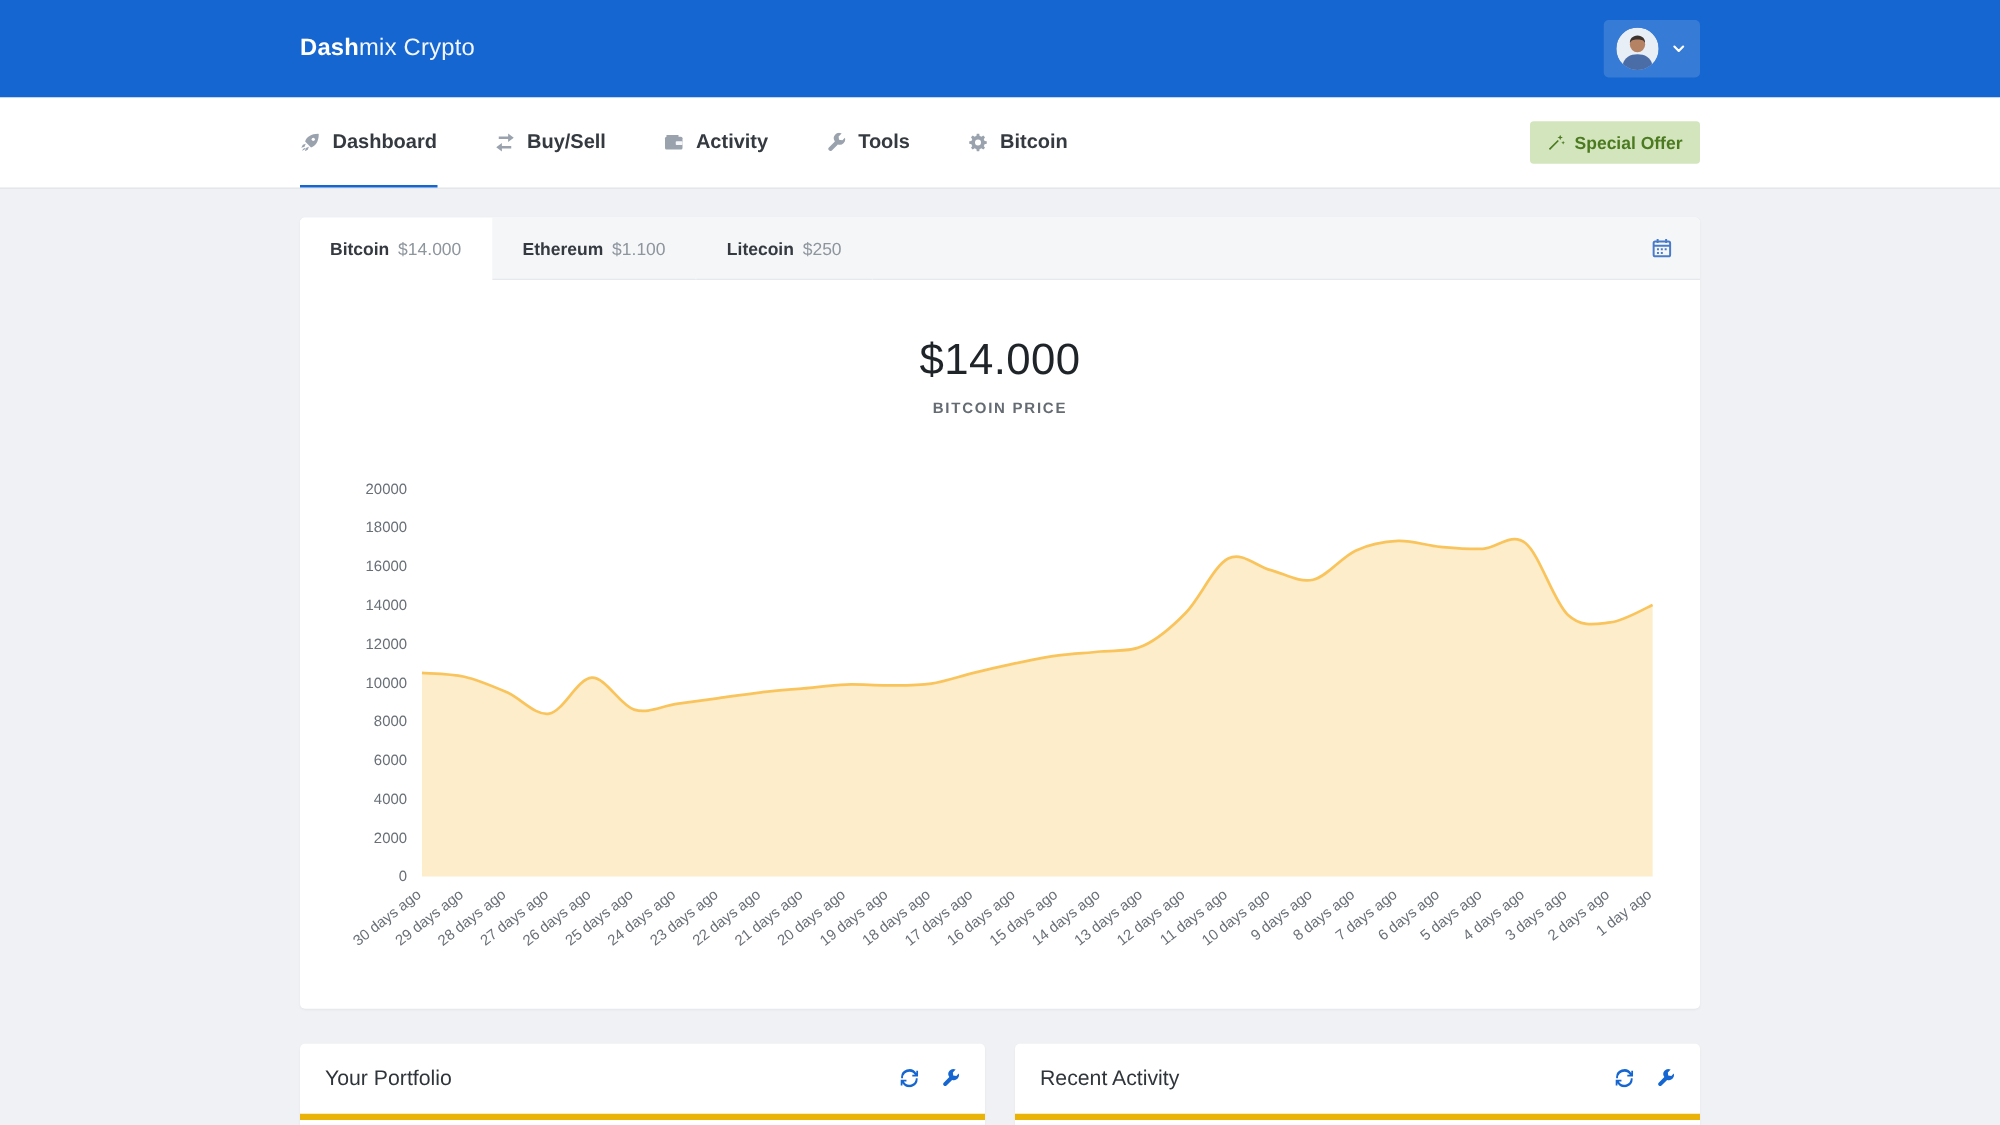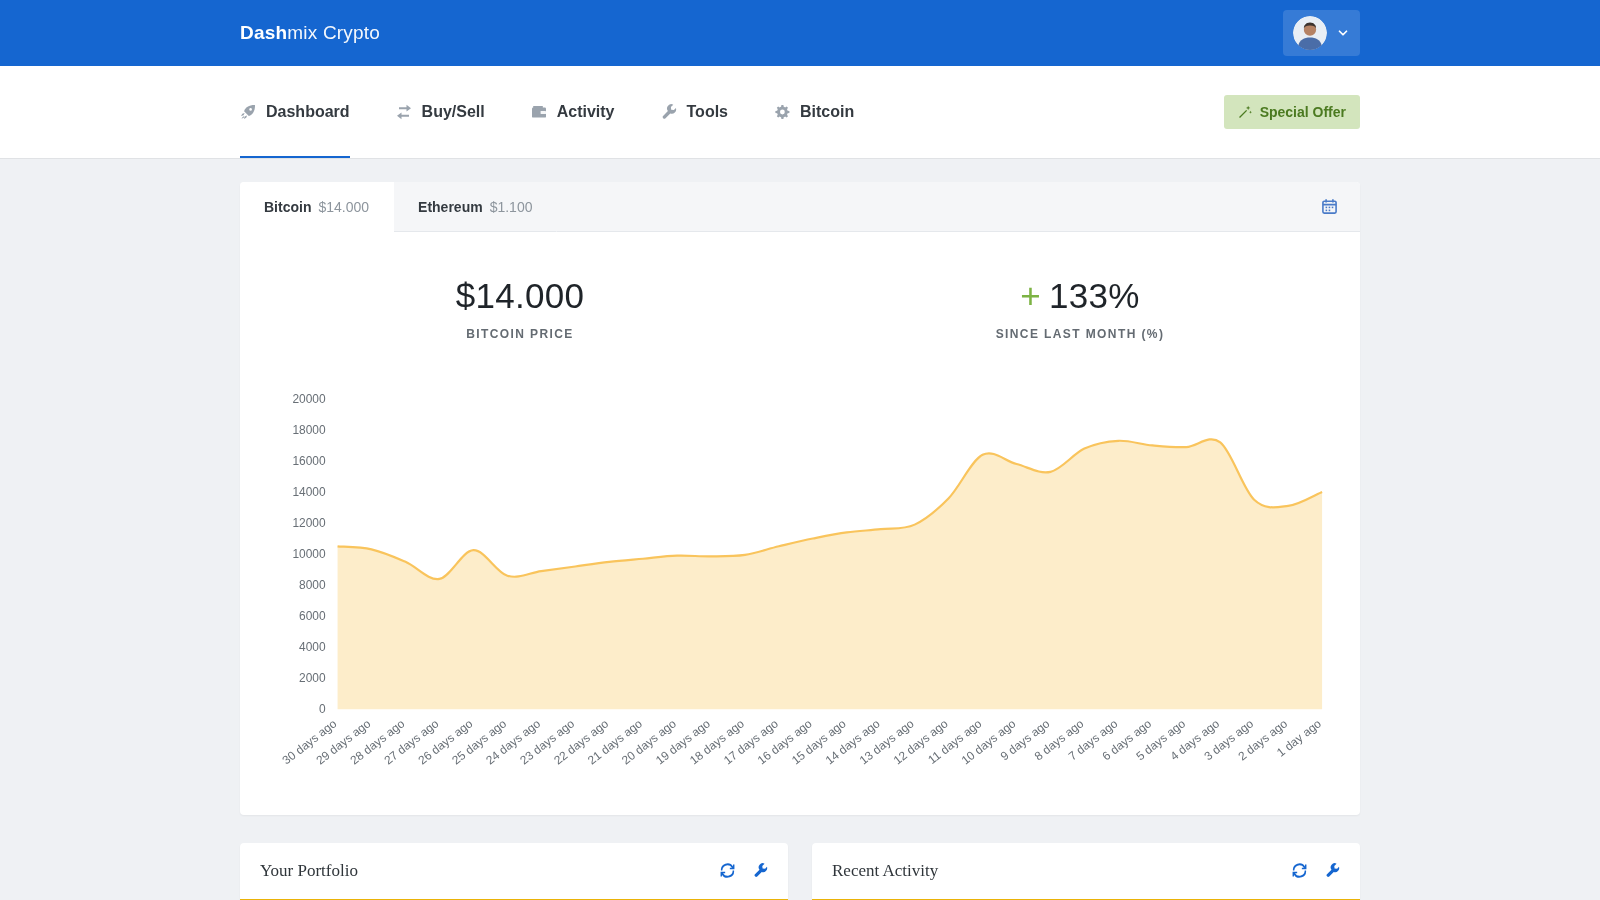--- a/index.html
+++ b/index.html
@@ -5,38 +5,38 @@
   * { box-sizing: border-box; margin: 0; padding: 0; }
   html, body { width: 1600px; height: 900px; overflow: hidden; }
   body {
     font-family: "Liberation Sans", sans-serif;
     background: #eff1f4;
     color: #2f353a;
   }
   .container { width: 1120px; margin: 0 auto; }
 
   
-  .topbar { height: 66px; background: var(--header-bg, #1566d0); }
+  .topbar { height: 78px; background: var(--header-bg, #1566d0); }
   .topbar-inner { height: 100%; display: flex; align-items: center; justify-content: space-between; }
   .brand { color: #fff; font-size: 19px; letter-spacing: .2px; cursor: pointer; text-decoration: none; }
   .brand-bold { font-weight: 700; }
   .brand-rest { font-weight: 400; opacity: .95; }
   .user-menu {
     display: flex; align-items: center; gap: 9px;
     background: rgba(255,255,255,.14); border-radius: 4px;
     padding: 6px 10px; cursor: pointer;
   }
   .avatar { width: 34px; height: 34px; border-radius: 50%; overflow: hidden; display: block; }
   .avatar svg { display: block; width: 100%; height: 100%; }
   .chev { color: #fff; width: 14px; height: 14px; display: block; }
   .chev svg { display: block; width: 14px; height: 14px; }
 
   
   .mainnav { background: #fff; box-shadow: 0 1px 0 rgba(0,0,0,.06); }
-  .nav-inner { display: flex; align-items: stretch; height: 92px; }
+  .nav-inner { display: flex; align-items: stretch; height: 72px; }
   .nav-items { display: flex; align-items: stretch; }
   .nav-item {
     display: flex; align-items: center; gap: 10px;
     margin-right: 46px; cursor: pointer;
     border-bottom: 2px solid transparent; padding-top: 2px;
   }
   .nav-item .nav-icon { width: 16px; height: 16px; color: #9aa3ad; }
   .nav-item .nav-icon svg { display: block; width: 16px; height: 16px; }
   .nav-item .nav-label { font-size: 16px; font-weight: 600; color: #343a40; }
   .nav-item.active { border-bottom-color: var(--accent, #1566d0); }
@@ -87,21 +87,21 @@
   
   .chart-wrap { padding: 6px 18px 14px; }
   .chart-wrap svg { display: block; width: 100%; height: auto; }
   .tick { fill: #686f76; font-size: 12px; font-family: "Liberation Sans", sans-serif; }
 
   
   .panels { display: flex; gap: 24px; margin-top: 28px; }
   .panel { flex: 1; background: #fff; border-radius: 4px; box-shadow: 0 1px 2px rgba(0,0,0,.05); min-height: 140px; }
   .panel-header {
     display: flex; align-items: center; justify-content: space-between;
-    padding: 18px 20px; border-bottom: 1px solid #eab308; font-family: Liberation Serif, serif;
+    padding: 18px 20px; border-bottom: 5px solid #eab308;
   }
   .panel-title { font-size: 17px; font-weight: 400; color: #2f353a; }
   .panel-actions { display: flex; align-items: center; gap: 18px; }
   .panel-action { background: none; border: none; cursor: pointer; color: var(--accent, #1566d0); padding: 0; }
   .panel-action span { display: block; width: 15px; height: 15px; }
   .panel-action svg { display: block; width: 15px; height: 15px; }
 </style>
 </head>
 <body>
 
@@ -189,20 +189,24 @@
   <section class="card">
     <div class="tabs">
       <div id="ticker-tabs" class="tabs-list">
           <div class="tab active">
             <span class="tab-name">Bitcoin</span>
             <span class="tab-price">$14.000</span>
           </div>
           <div class="tab">
             <span class="tab-name">Ethereum</span>
             <span class="tab-price">$1.100</span>
+          </div>
+          <div class="tab">
+            <span class="tab-name">Litecoin</span>
+            <span class="tab-price">$250</span>
           </div>
         </div>
       <div class="tabs-spacer">
         <button class="cal-btn">
           <span>
               <svg viewBox="0 0 16 16">
                 <rect x="1.8" y="3" width="12.4" height="11.2" rx="1.2" fill="none" stroke="currentColor" stroke-width="1.5"></rect>
                 <path d="M1.8 6.2h12.4M4.8 1.2v3M11.2 1.2v3" fill="none" stroke="currentColor" stroke-width="1.5"></path>
                 <g fill="currentColor">
                   <rect x="4.3" y="8.1" width="1.5" height="1.5"></rect>
@@ -213,24 +217,20 @@
                 </g>
               </svg>
             </span>
         </button>
       </div>
     </div>
     <div id="stats-row" class="stats">
         <div class="stat">
           <div class="stat-value"><span>$14.000</span></div>
           <div class="stat-label">BITCOIN PRICE</div>
-        </div>
-        <div class="stat">
-          <div class="stat-value"><span class="stat-prefix">+</span><span>133%</span></div>
-          <div class="stat-label">SINCE LAST MONTH (%)</div>
         </div>
       </div>
     <div id="chart" class="chart-wrap">
         <svg viewBox="0 0 1090 418">
           <g>
             <text class="tick" x="68" y="330.0" text-anchor="end">0</text>
             <text class="tick" x="68" y="298.8" text-anchor="end">2000</text>
             <text class="tick" x="68" y="267.6" text-anchor="end">4000</text>
             <text class="tick" x="68" y="236.4" text-anchor="end">6000</text>
             <text class="tick" x="68" y="205.2" text-anchor="end">8000</text>

